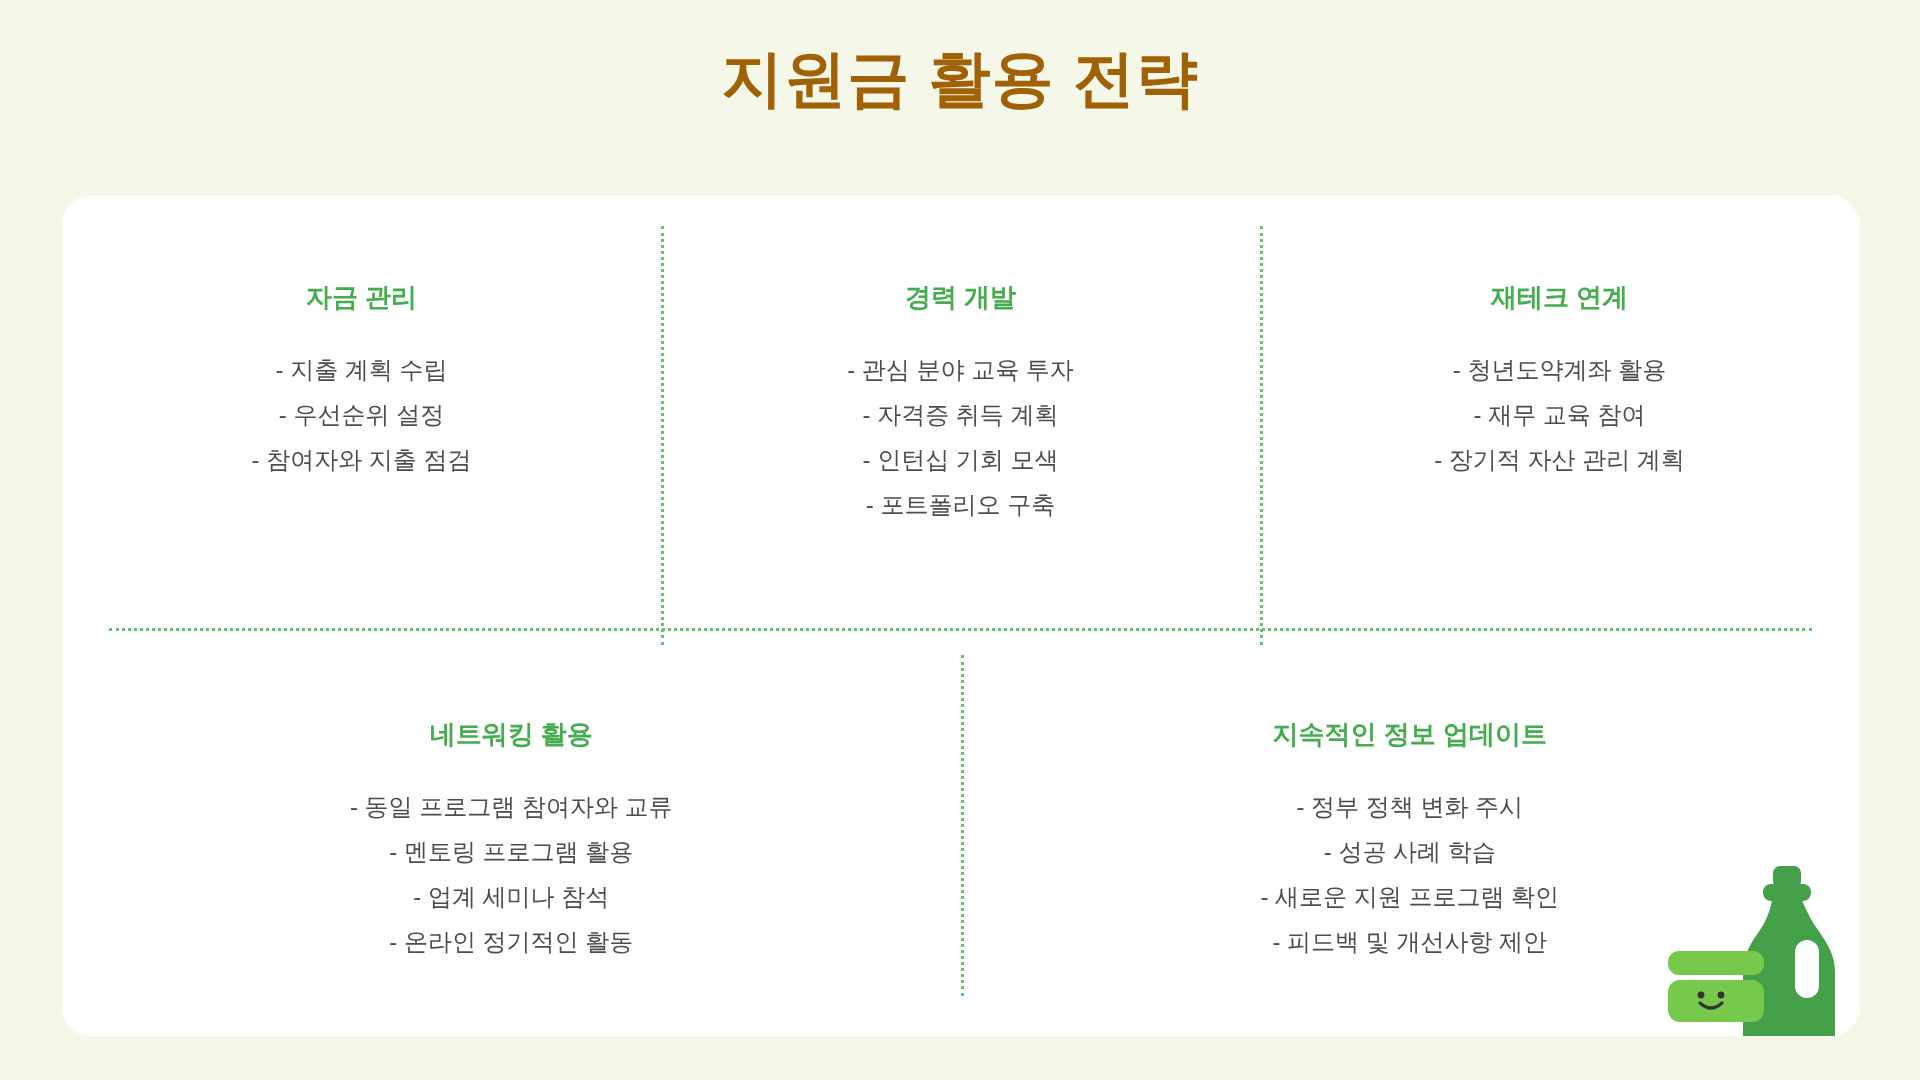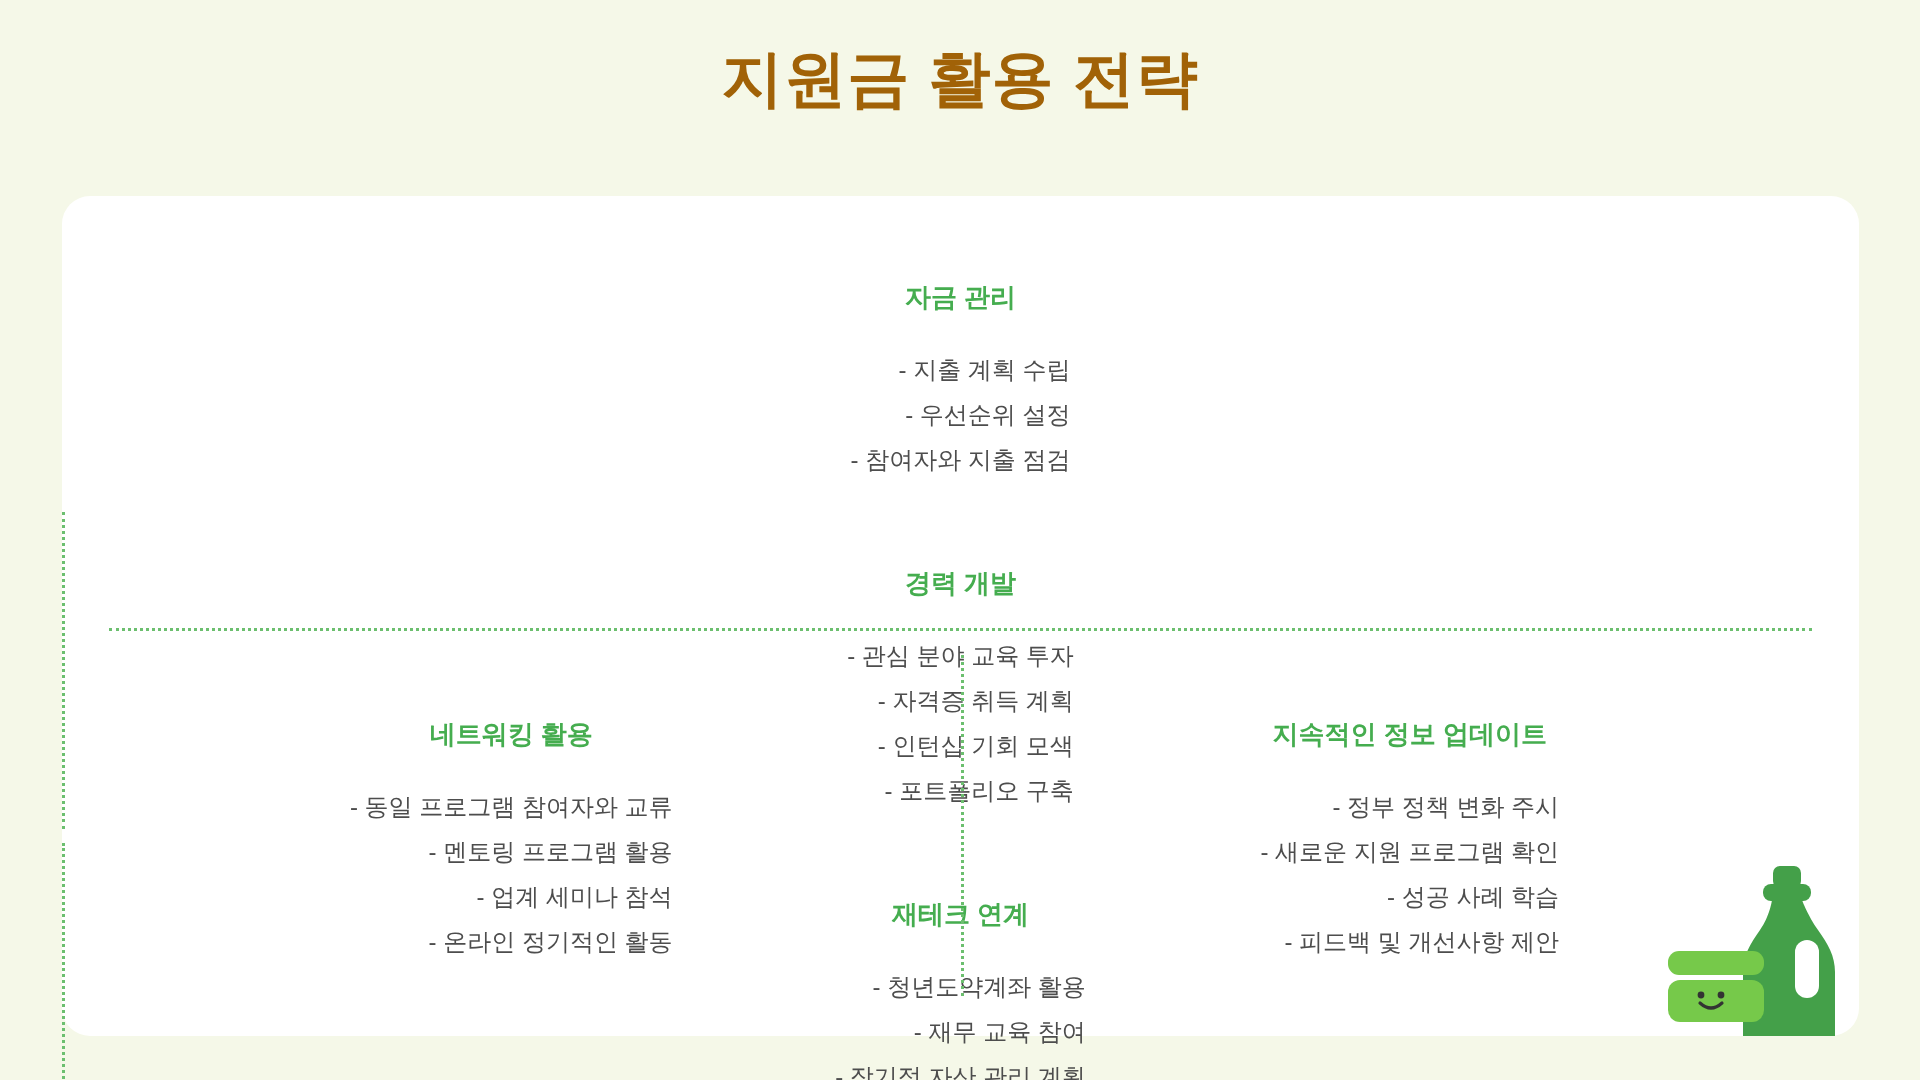--- a/index.html
+++ b/index.html
@@ -43,21 +43,20 @@
   }
 
   
   .top-row {
     position: absolute;
     left: 0;
     top: 0;
     width: 100%;
     height: 433px;
     display: flex;
-    flex-direction: column;
   }
 
   .col {
     flex: 1 1 0;
     display: flex;
     flex-direction: column;
     align-items: center;
     justify-content: flex-start;
     padding-top: 84px;
     position: relative;
@@ -109,21 +108,21 @@
     font-size: 26px;
     font-weight: bold;
     color: #45ad4f;
     margin-bottom: 32px;
     text-align: center;
     white-space: nowrap;
   }
 
   .panel-items {
     list-style: none;
-    text-align: right;
+    text-align: center;
   }
 
   .panel-items li {
     font-size: 24px;
     color: #4d4d4d;
     line-height: 45px;
     white-space: nowrap;
   }
 
   
@@ -186,22 +185,22 @@
         <li>- 멘토링 프로그램 활용</li>
         <li>- 업계 세미나 참석</li>
         <li>- 온라인 정기적인 활동</li>
       </ul>
     </div>
 
     <div class="col">
       <div class="panel-heading">지속적인 정보 업데이트</div>
       <ul class="panel-items">
         <li>- 정부 정책 변화 주시</li>
+        <li>- 성공 사례 학습</li>
         <li>- 새로운 지원 프로그램 확인</li>
-        <li>- 성공 사례 학습</li>
         <li>- 피드백 및 개선사항 제안</li>
       </ul>
     </div>
 
   </div>
 
   <div class="mascot">
     <svg width="190" height="170" viewBox="0 0 190 170" xmlns="http://www.w3.org/2000/svg">
 
       <rect x="118" y="0" width="28" height="22" rx="7" fill="#44a049"></rect>

